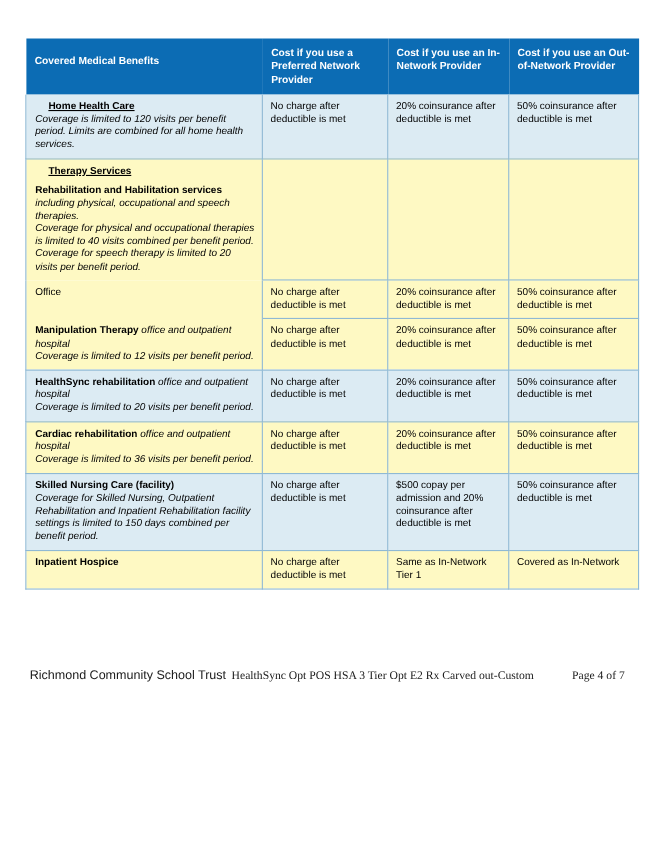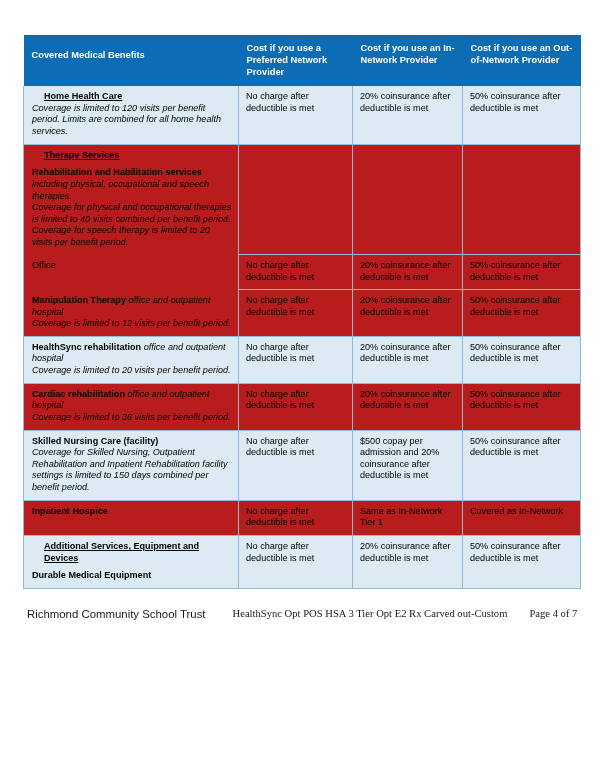--- a/index.html
+++ b/index.html
@@ -47,21 +47,21 @@
     border: none;
     line-height: 1.3;
   }
   thead th.first { padding-top: 14px; }
 
   tbody td {
     border: 1px solid #8fb9d4;
     border-top: none;
     vertical-align: top;
     padding: 5px 6px 6px 7px;
-    background: #b91c1c;
+    background: #fef9c3;
   }
   tbody td.benefit { padding-left: 8px; }
   tbody tr.shaded td { background: #DCEBF3; }
 
   tbody tr.no-div td.benefit { border-bottom: none; }
 
   .hdr-ul {
     font-weight: bold;
     text-decoration: underline;
     display: block;
@@ -73,23 +73,22 @@
   .gap { margin-top: 6px; }
 
   .cost { white-space: normal; }
 
   .footer {
     position: absolute;
     left: 27px;
     right: 32px;
     bottom: 12px;
     display: flex;
-    align-items: flex-start;
+    align-items: center;
     border-top: 0;
-    gap: 22px;
   }
   .footer .brand {
     font-family: "Liberation Sans", sans-serif;
     font-size: 11.4px;
     color: #1a1a1a;
     white-space: nowrap;
   }
   .footer .plan {
     font-family: "Liberation Serif", serif;
     font-size: 10.6px;
@@ -206,29 +205,20 @@
 
       <tr>
         <td class="benefit">
           <span class="b blk">Inpatient Hospice</span>
         </td>
         <td class="cost">No charge after deductible is met</td>
         <td class="cost">Same as In-Network Tier 1</td>
         <td class="cost">Covered as In-Network</td>
       </tr>
 
-      <tr class="shaded">
-        <td class="benefit">
-          <span class="hdr-ul">Additional Services, Equipment and Devices</span>
-          <span class="b blk gap">Durable Medical Equipment</span>
-        </td>
-        <td class="cost">No charge after deductible is met</td>
-        <td class="cost">20% coinsurance after deductible is met</td>
-        <td class="cost">50% coinsurance after deductible is met</td>
-      </tr>
 
     </tbody>
   </table>
 
   <div class="footer">
     <span class="brand">Richmond Community School Trust</span>
     <span class="plan">HealthSync Opt POS HSA 3 Tier Opt E2 Rx Carved out-Custom</span>
     <span class="pageno">Page 4 of 7</span>
   </div>
 

